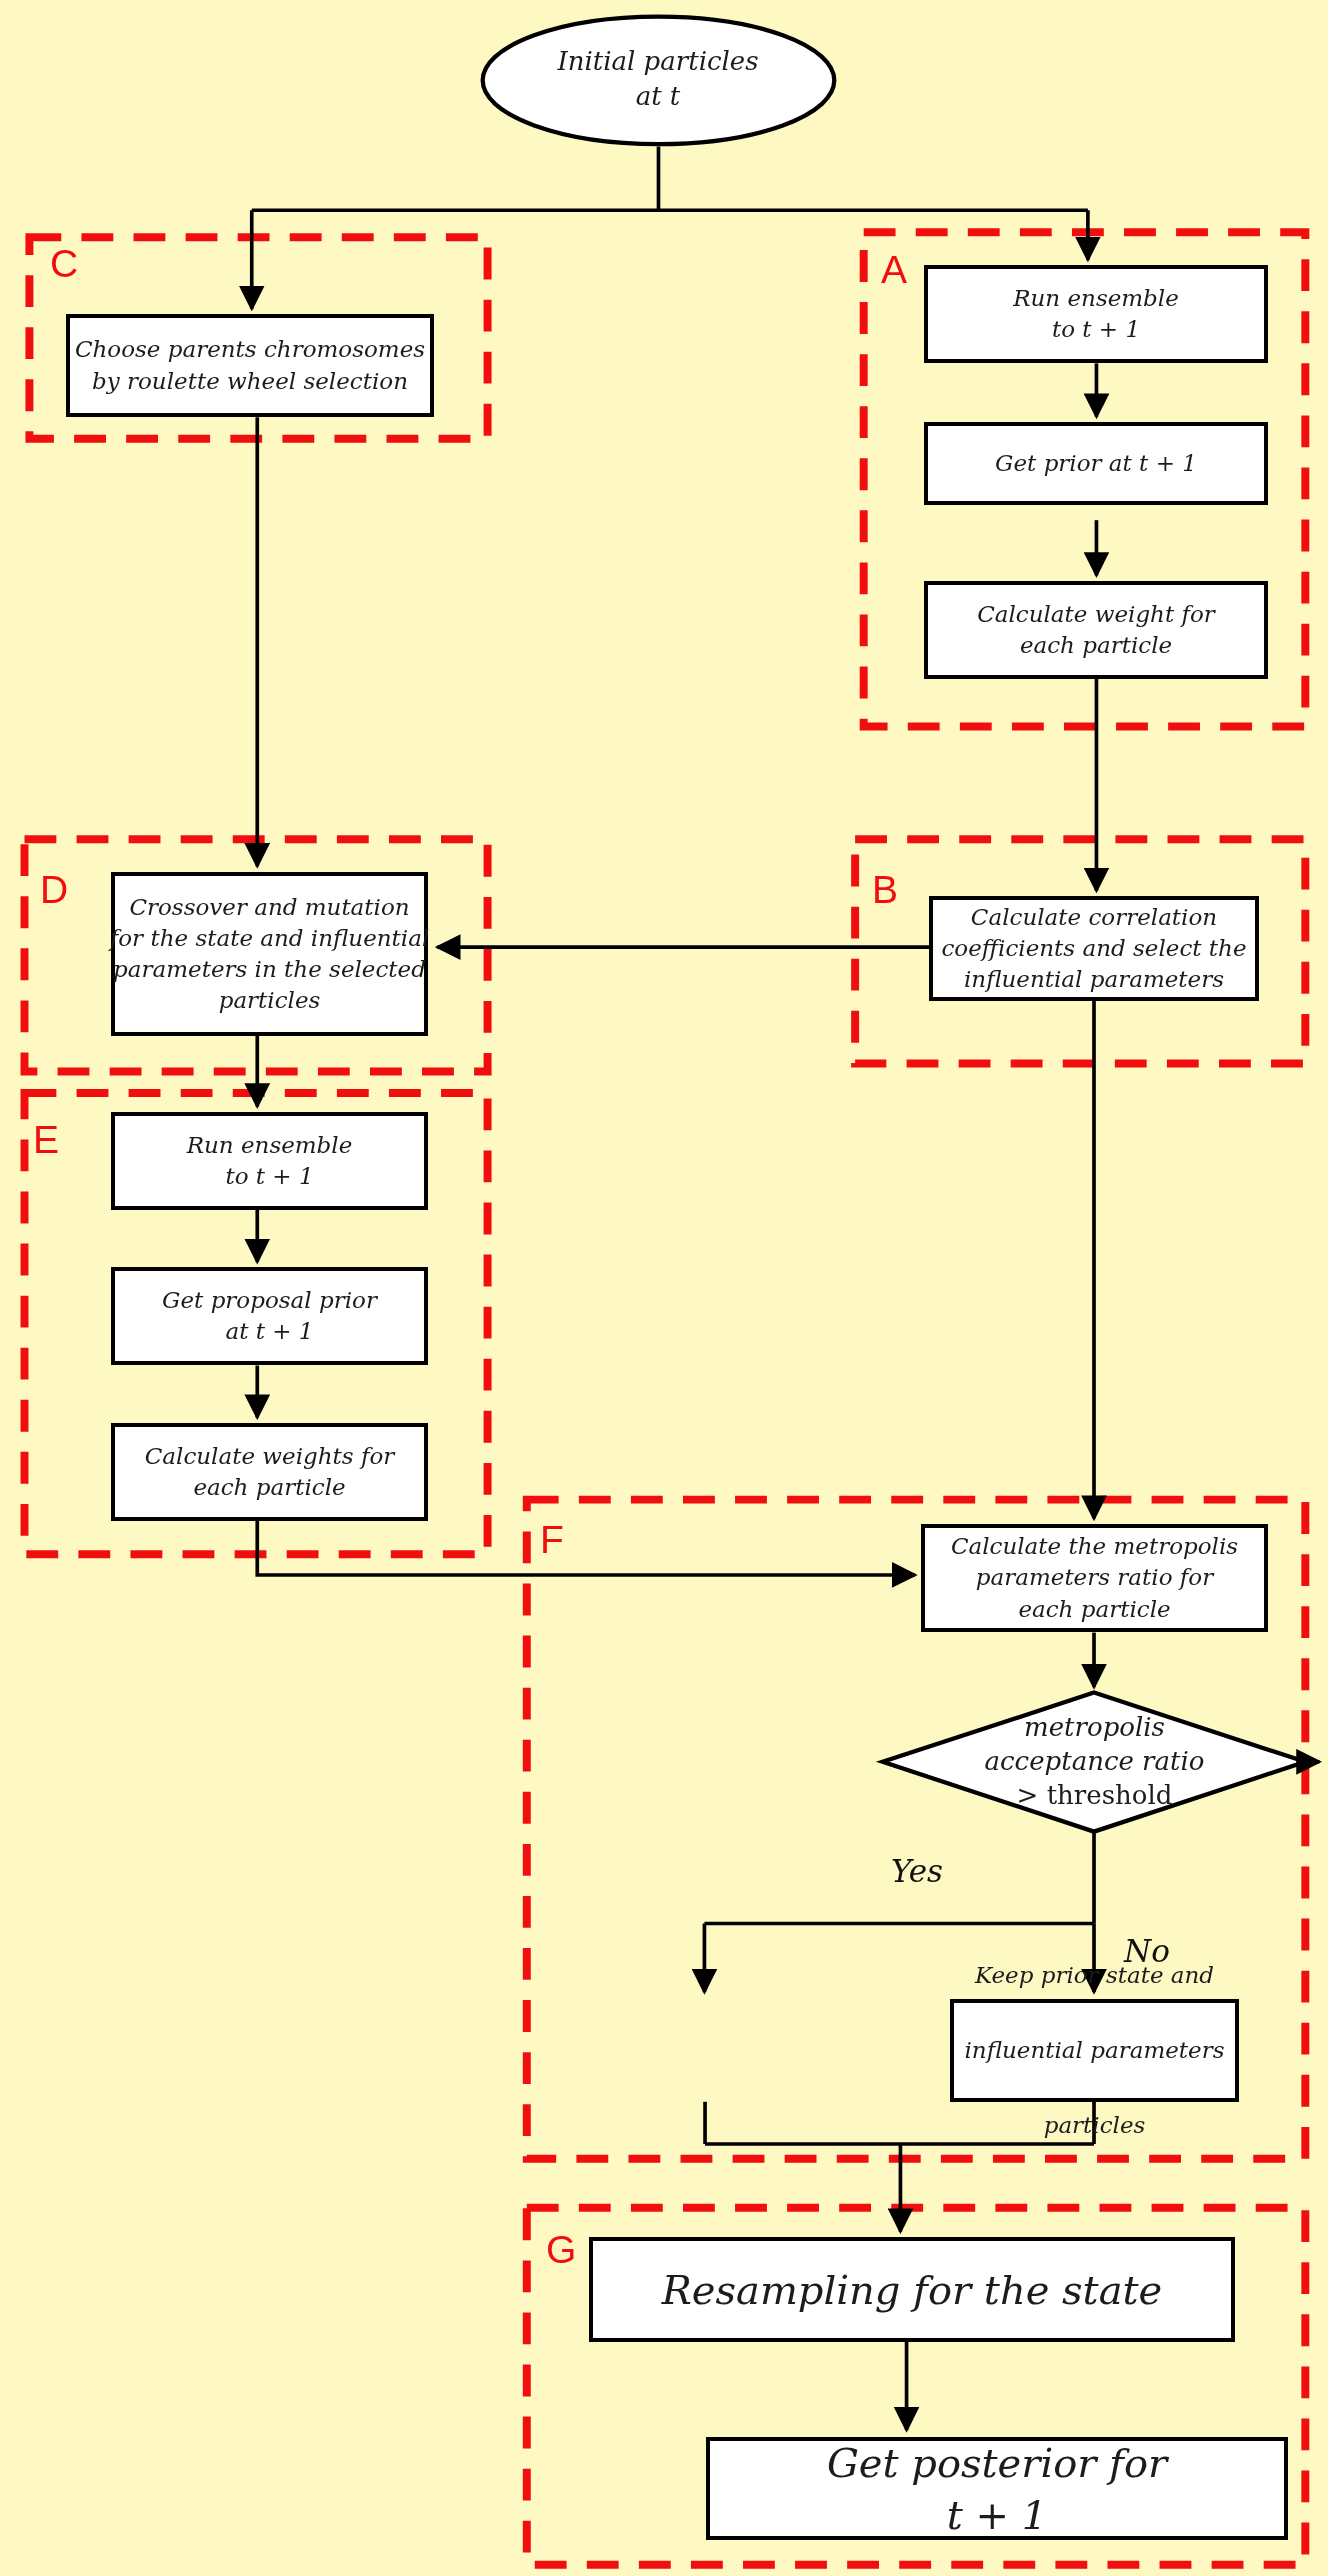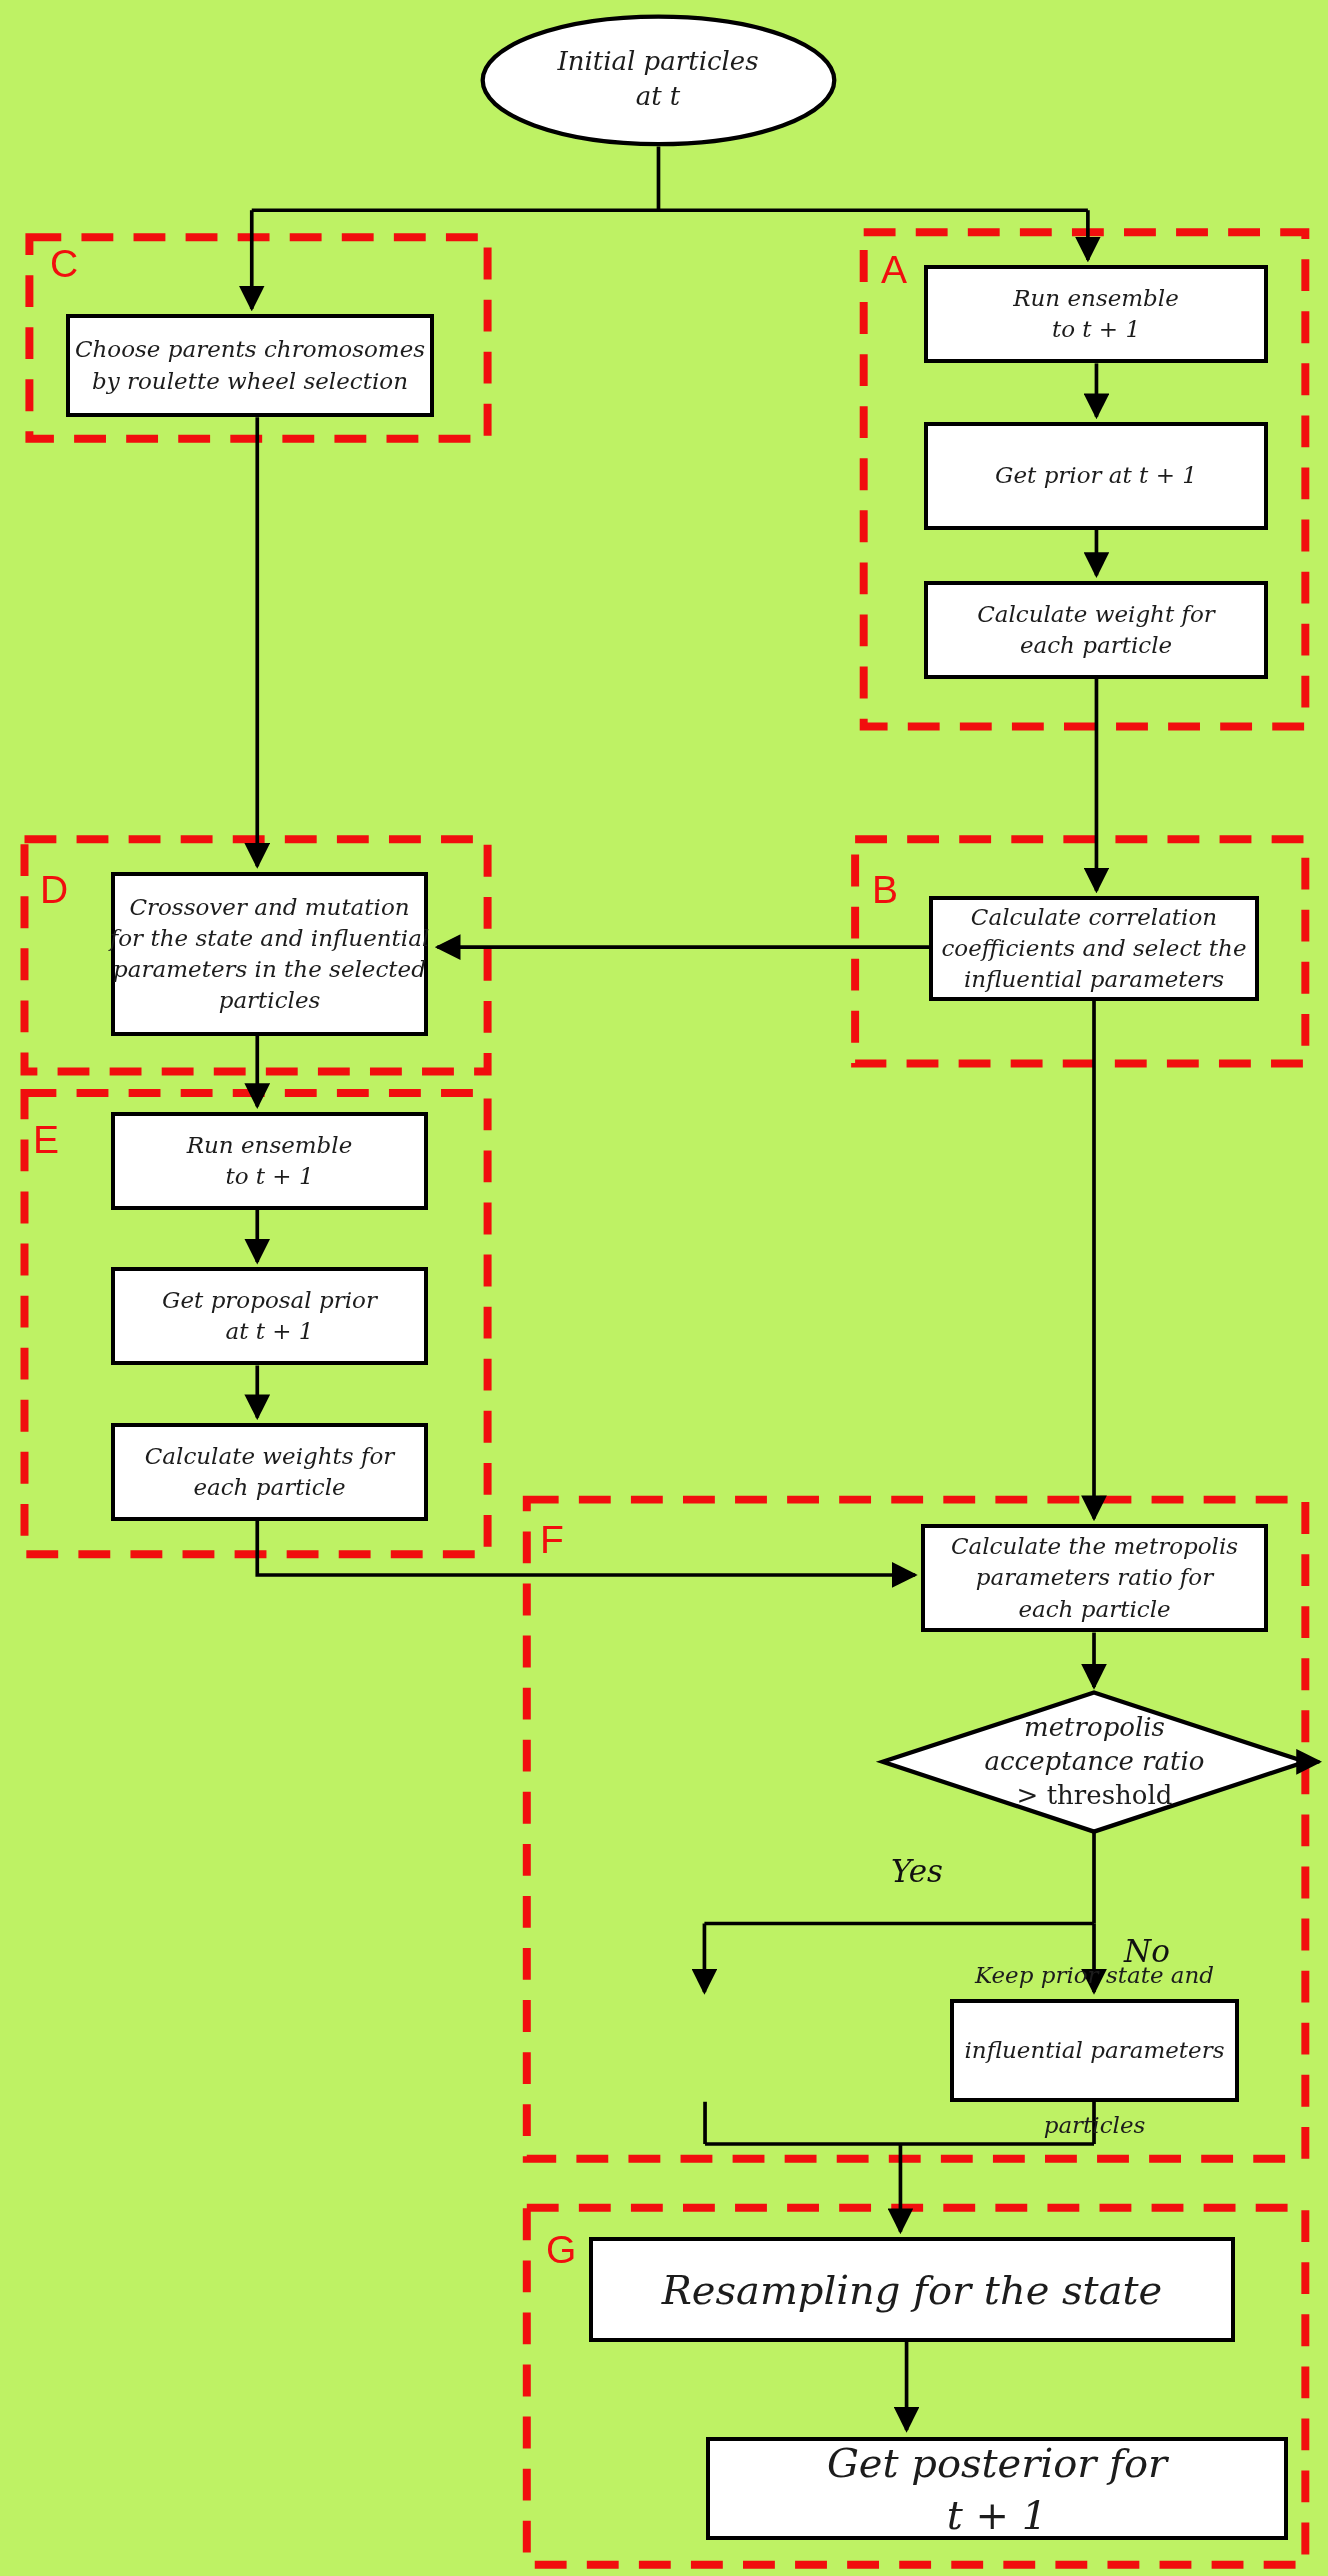--- a/index.html
+++ b/index.html
@@ -1,16 +1,16 @@
 <!DOCTYPE html>
 <html style="font-size:9.8px"><head>
 <meta charset="utf-8">
 <style>
   html,body{margin:0;padding:0;background:#ffffff;}
-  .canvas{position:relative;width:1328px;height:2576px;background:#bef264;overflow:hidden;
+  .canvas{position:relative;width:1328px;height:2576px;background:#fef9c3;overflow:hidden;
           font-family:"DejaVu Serif", serif;}
   .layer{position:absolute;left:0;top:0;width:1328px;height:2576px;}
   .node{position:absolute;box-sizing:border-box;border:4.3px solid #000;background:#fff;
         display:flex;flex-direction:column;justify-content:center;align-items:center;
         text-align:center;font-style:italic;font-size:23px;line-height:1.35;color:#1c1c1c;}
   .node .ln{white-space:nowrap;}
   .gtext{font-size:40px;line-height:1.3;}
   .floating{position:absolute;display:flex;flex-direction:column;justify-content:center;
             align-items:center;text-align:center;font-style:italic;color:#1c1c1c;}
   .floating .ln{white-space:nowrap;}
@@ -90,21 +90,21 @@
   <div class="node" style="left:66px;top:314px;width:368px;height:103px;">
     <div class="ln">Choose parents chromosomes</div>
     <div class="ln">by roulette wheel selection</div>
   </div>
 
   <div class="node" style="left:924px;top:265px;width:344px;height:98px;">
     <div class="ln">Run ensemble</div>
     <div class="ln">to t + 1</div>
   </div>
 
-  <div class="node" style="left:924px;top:422px;width:344px;height:108px;">
+  <div class="node" style="left:924px;top:422px;width:344px;height:83px;">
     <div class="ln">Get prior at t + 1</div>
   </div>
 
   <div class="node" style="left:924px;top:581px;width:344px;height:98px;">
     <div class="ln">Calculate weight for</div>
     <div class="ln">each particle</div>
   </div>
 
   <div class="node" style="left:929px;top:896px;width:330px;height:105px;">
     <div class="ln">Calculate correlation</div>

